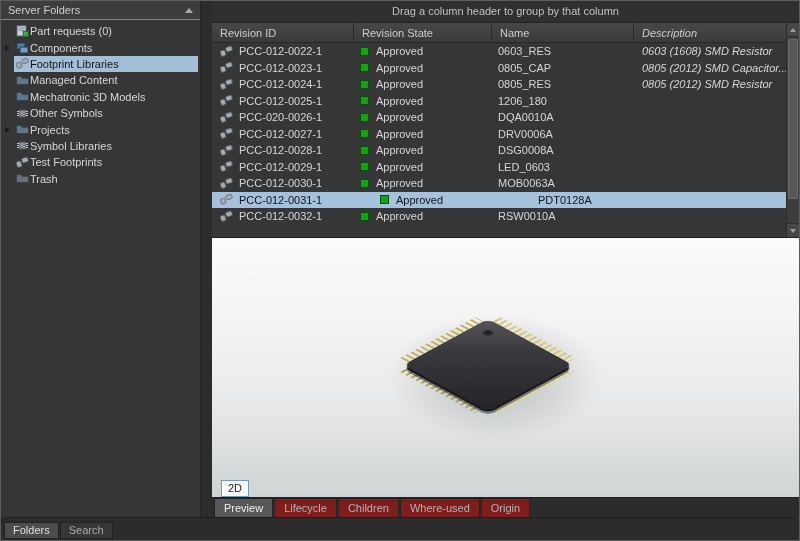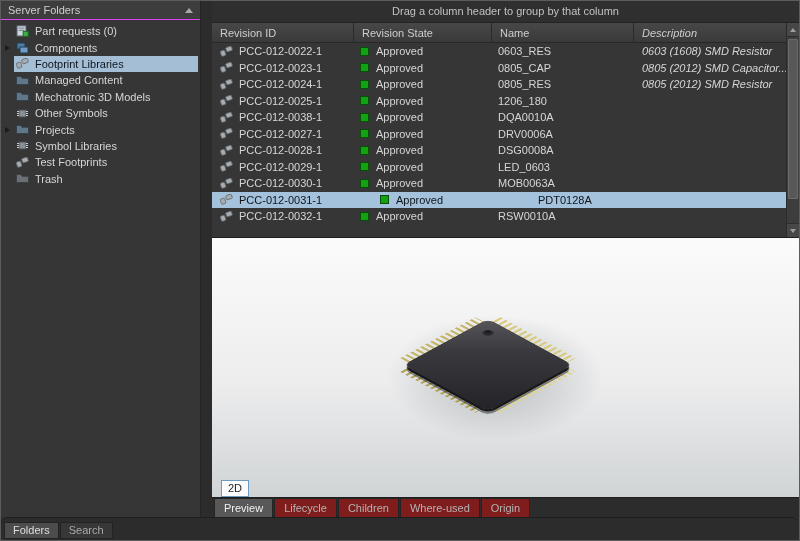--- a/index.html
+++ b/index.html
@@ -14,21 +14,21 @@
     display:flex;flex-direction:column;}
   .sb-header{height:19px;flex:none;display:flex;align-items:center;justify-content:space-between;
     padding:0 7px;background:#3d3d3d;border-bottom:1px solid #d946ef;color:#cfcfcf;font-size:11px;}
   .collapse{width:0;height:0;border-left:4px solid transparent;border-right:4px solid transparent;
     border-bottom:5px solid #a8a8a8;}
   .tree{flex:1;padding-top:3px;overflow:hidden;}
   .tree-item{height:16.4px;display:flex;align-items:center;font-size:11px;color:#d6d6d6;}
   .tw{width:13px;flex:none;display:flex;justify-content:center;align-items:center;}
   .tw.expandable::after{content:"";width:0;height:0;border-left:5px solid #171c21;
     border-top:3.5px solid transparent;border-bottom:3.5px solid transparent;}
-  .hl{flex:1;display:flex;align-items:center;gap:5px;height:100%;padding-left:1px;margin-right:2px;}
+  .hl{flex:1;display:flex;align-items:center;height:100%;padding-left:1px;margin-right:2px;}
   .tree-item.selected .hl{background:#a4bed5;color:#10161d;}
   .ticon{width:15px;flex:none;display:flex;justify-content:center;align-items:center;}
 
   
   .main{flex:1;min-width:0;display:flex;flex-direction:column;background:#363636;}
   .splitter{width:11px;flex:none;background:#2c2c2c;}
   .group-bar{height:22px;flex:none;line-height:21px;text-align:center;font-size:11px;
     color:#c2c2c2;background:#2f2f2f;border-bottom:1px solid #232323;}
 
   .grid{position:relative;height:214px;flex:none;background:#363636;overflow:hidden;}
@@ -330,21 +330,21 @@
             <div class="trow">
       <div class="cell c-rev">
                 <span class="fp-icon">
                   <svg width="13" height="11" viewBox="0 0 13 11">
                     <g fill="#a7adb3" stroke="#63696e" stroke-width="0.8">
                       <rect x="0.8" y="4.6" width="4.6" height="5.4" rx="1" transform="rotate(-18 3 7.3)"></rect>
                       <rect x="6" y="0.8" width="6" height="4.4" rx="1" transform="rotate(-18 9 3)"></rect>
                     </g>
                   </svg>
                 </span>
-                <span>PCC-012-0038-1</span>
+                <span>PCC-020-0026-1</span>
               </div>
       <div class="cell c-state">
                 <span class="state-box"></span>
                 <span>Approved</span>
               </div>
       <div class="cell c-name">DQA0010A</div>
       <div class="cell c-desc"></div>
             </div>
             <div class="trow">
       <div class="cell c-rev">

